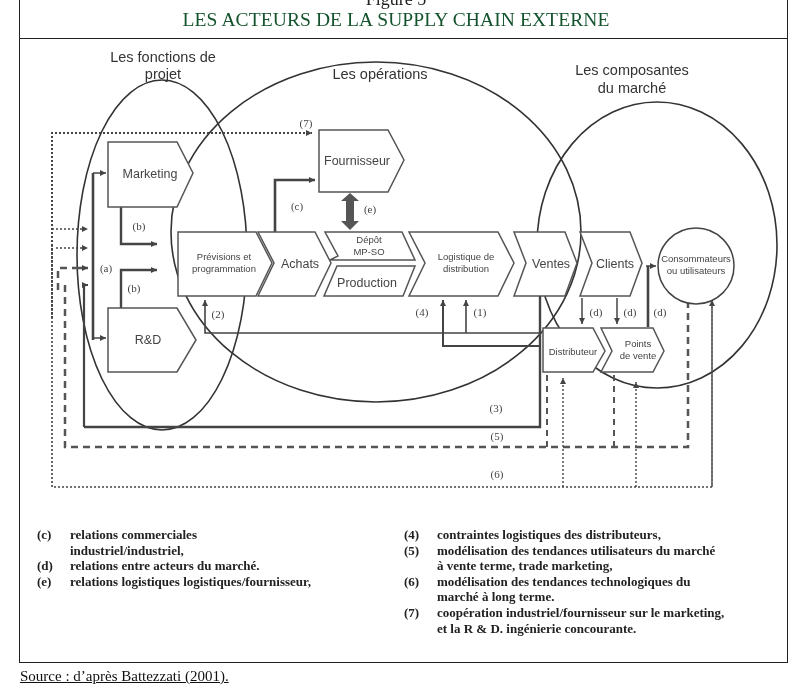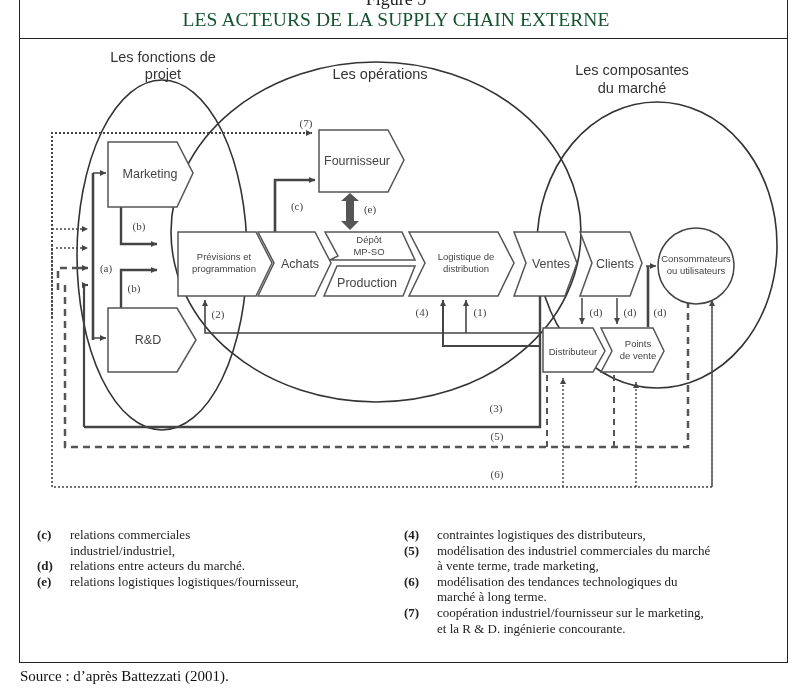--- a/index.html
+++ b/index.html
@@ -9,22 +9,22 @@
   .fig-num { position: absolute; left: 0; width: 792px; top: -11px; text-align: center; font-size: 18px; color: #222; }
   .fig-title { position: absolute; left: 0; width: 792px; top: 9px; text-align: center; font-size: 19.5px; letter-spacing: 0.1px; color: #14532d; }
   svg.diagram { position: absolute; left: 0; top: 0; }
   .sect { font-family: "Liberation Sans", sans-serif; font-size: 14.5px; fill: #333; text-anchor: middle; }
   .box-label { font-family: "Liberation Sans", sans-serif; font-size: 12.5px; fill: #444; text-anchor: middle; }
   .box-label-sm { font-family: "Liberation Sans", sans-serif; font-size: 9.5px; fill: #444; text-anchor: middle; }
   .rel-label { font-family: "Liberation Serif", serif; font-size: 11px; fill: #444; text-anchor: middle; }
   .legend { position: absolute; font-size: 13px; line-height: 15.6px; color: #222; }
   .legend .row { display: flex; }
   .legend .key { font-weight: bold; width: 33px; flex: none; }
-  .legend .txt { flex: 1; }
-  .source { position: absolute; left: 20px; top: 668px; font-size: 15px; color: #111; }
+  .legend .txt { flex: 1; font-weight: bold; }
+  .source { position: absolute; left: 20px; top: 668px; font-size: 15px; color: #111; text-decoration: underline; }
 </style>
 </head>
 <body>
 
 <div class="frame"></div>
 <div class="fig-num">Figure 5</div>
 <div class="fig-title">LES ACTEURS DE LA SUPPLY CHAIN EXTERNE</div>
 <div class="title-sep"></div>
 
 <svg class="diagram" width="792" height="520" viewBox="0 0 792 520">
@@ -181,21 +181,21 @@
   </div>
 </div>
 
 <div class="legend" style="left:404px; top:527px; width:370px;">
   <div class="row">
     <span class="key">(4)</span>
     <span class="txt">contraintes logistiques des distributeurs,</span>
   </div>
   <div class="row">
     <span class="key">(5)</span>
-    <span class="txt"><span>modélisation des industriel commerciales du marché</span><br><span>à vente terme, trade marketing,</span></span>
+    <span class="txt"><span>modélisation des tendances utilisateurs du marché</span><br><span>à vente terme, trade marketing,</span></span>
   </div>
   <div class="row">
     <span class="key">(6)</span>
     <span class="txt"><span>modélisation des tendances technologiques du</span><br><span>marché à long terme.</span></span>
   </div>
   <div class="row">
     <span class="key">(7)</span>
     <span class="txt"><span>coopération industriel/fournisseur sur le marketing,</span><br><span>et la R &amp; D. ingénierie concourante.</span></span>
   </div>
 </div>

